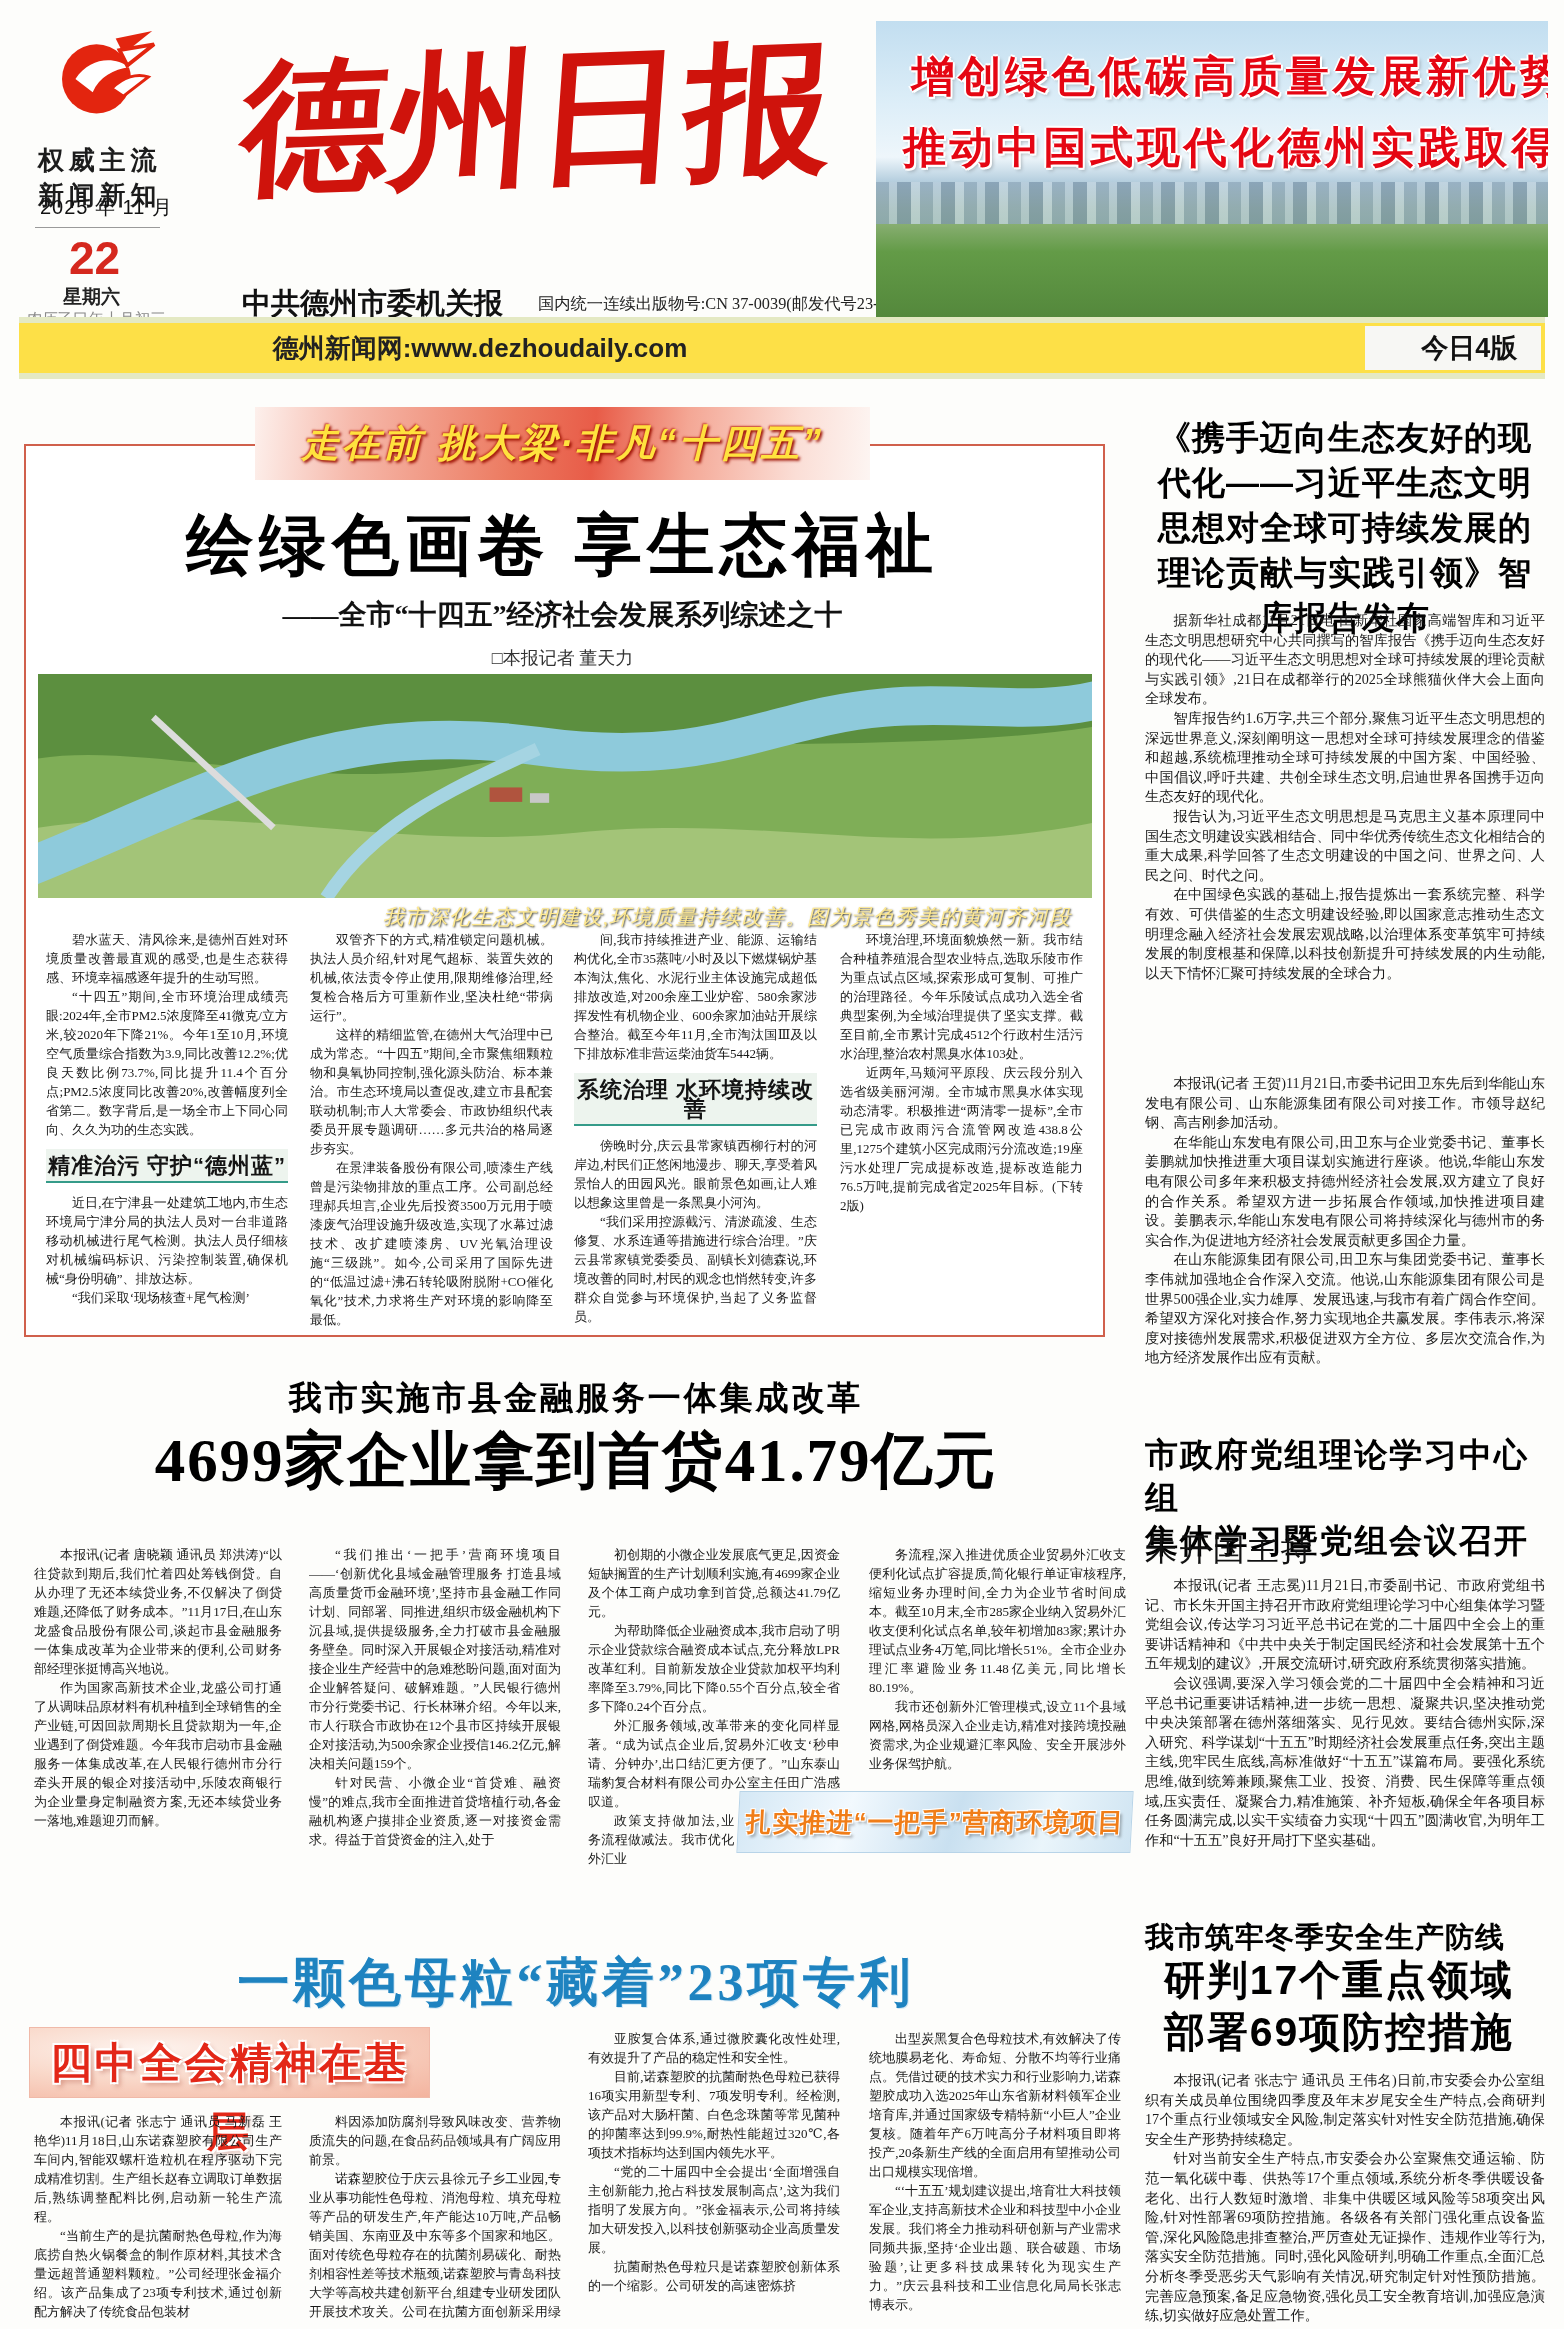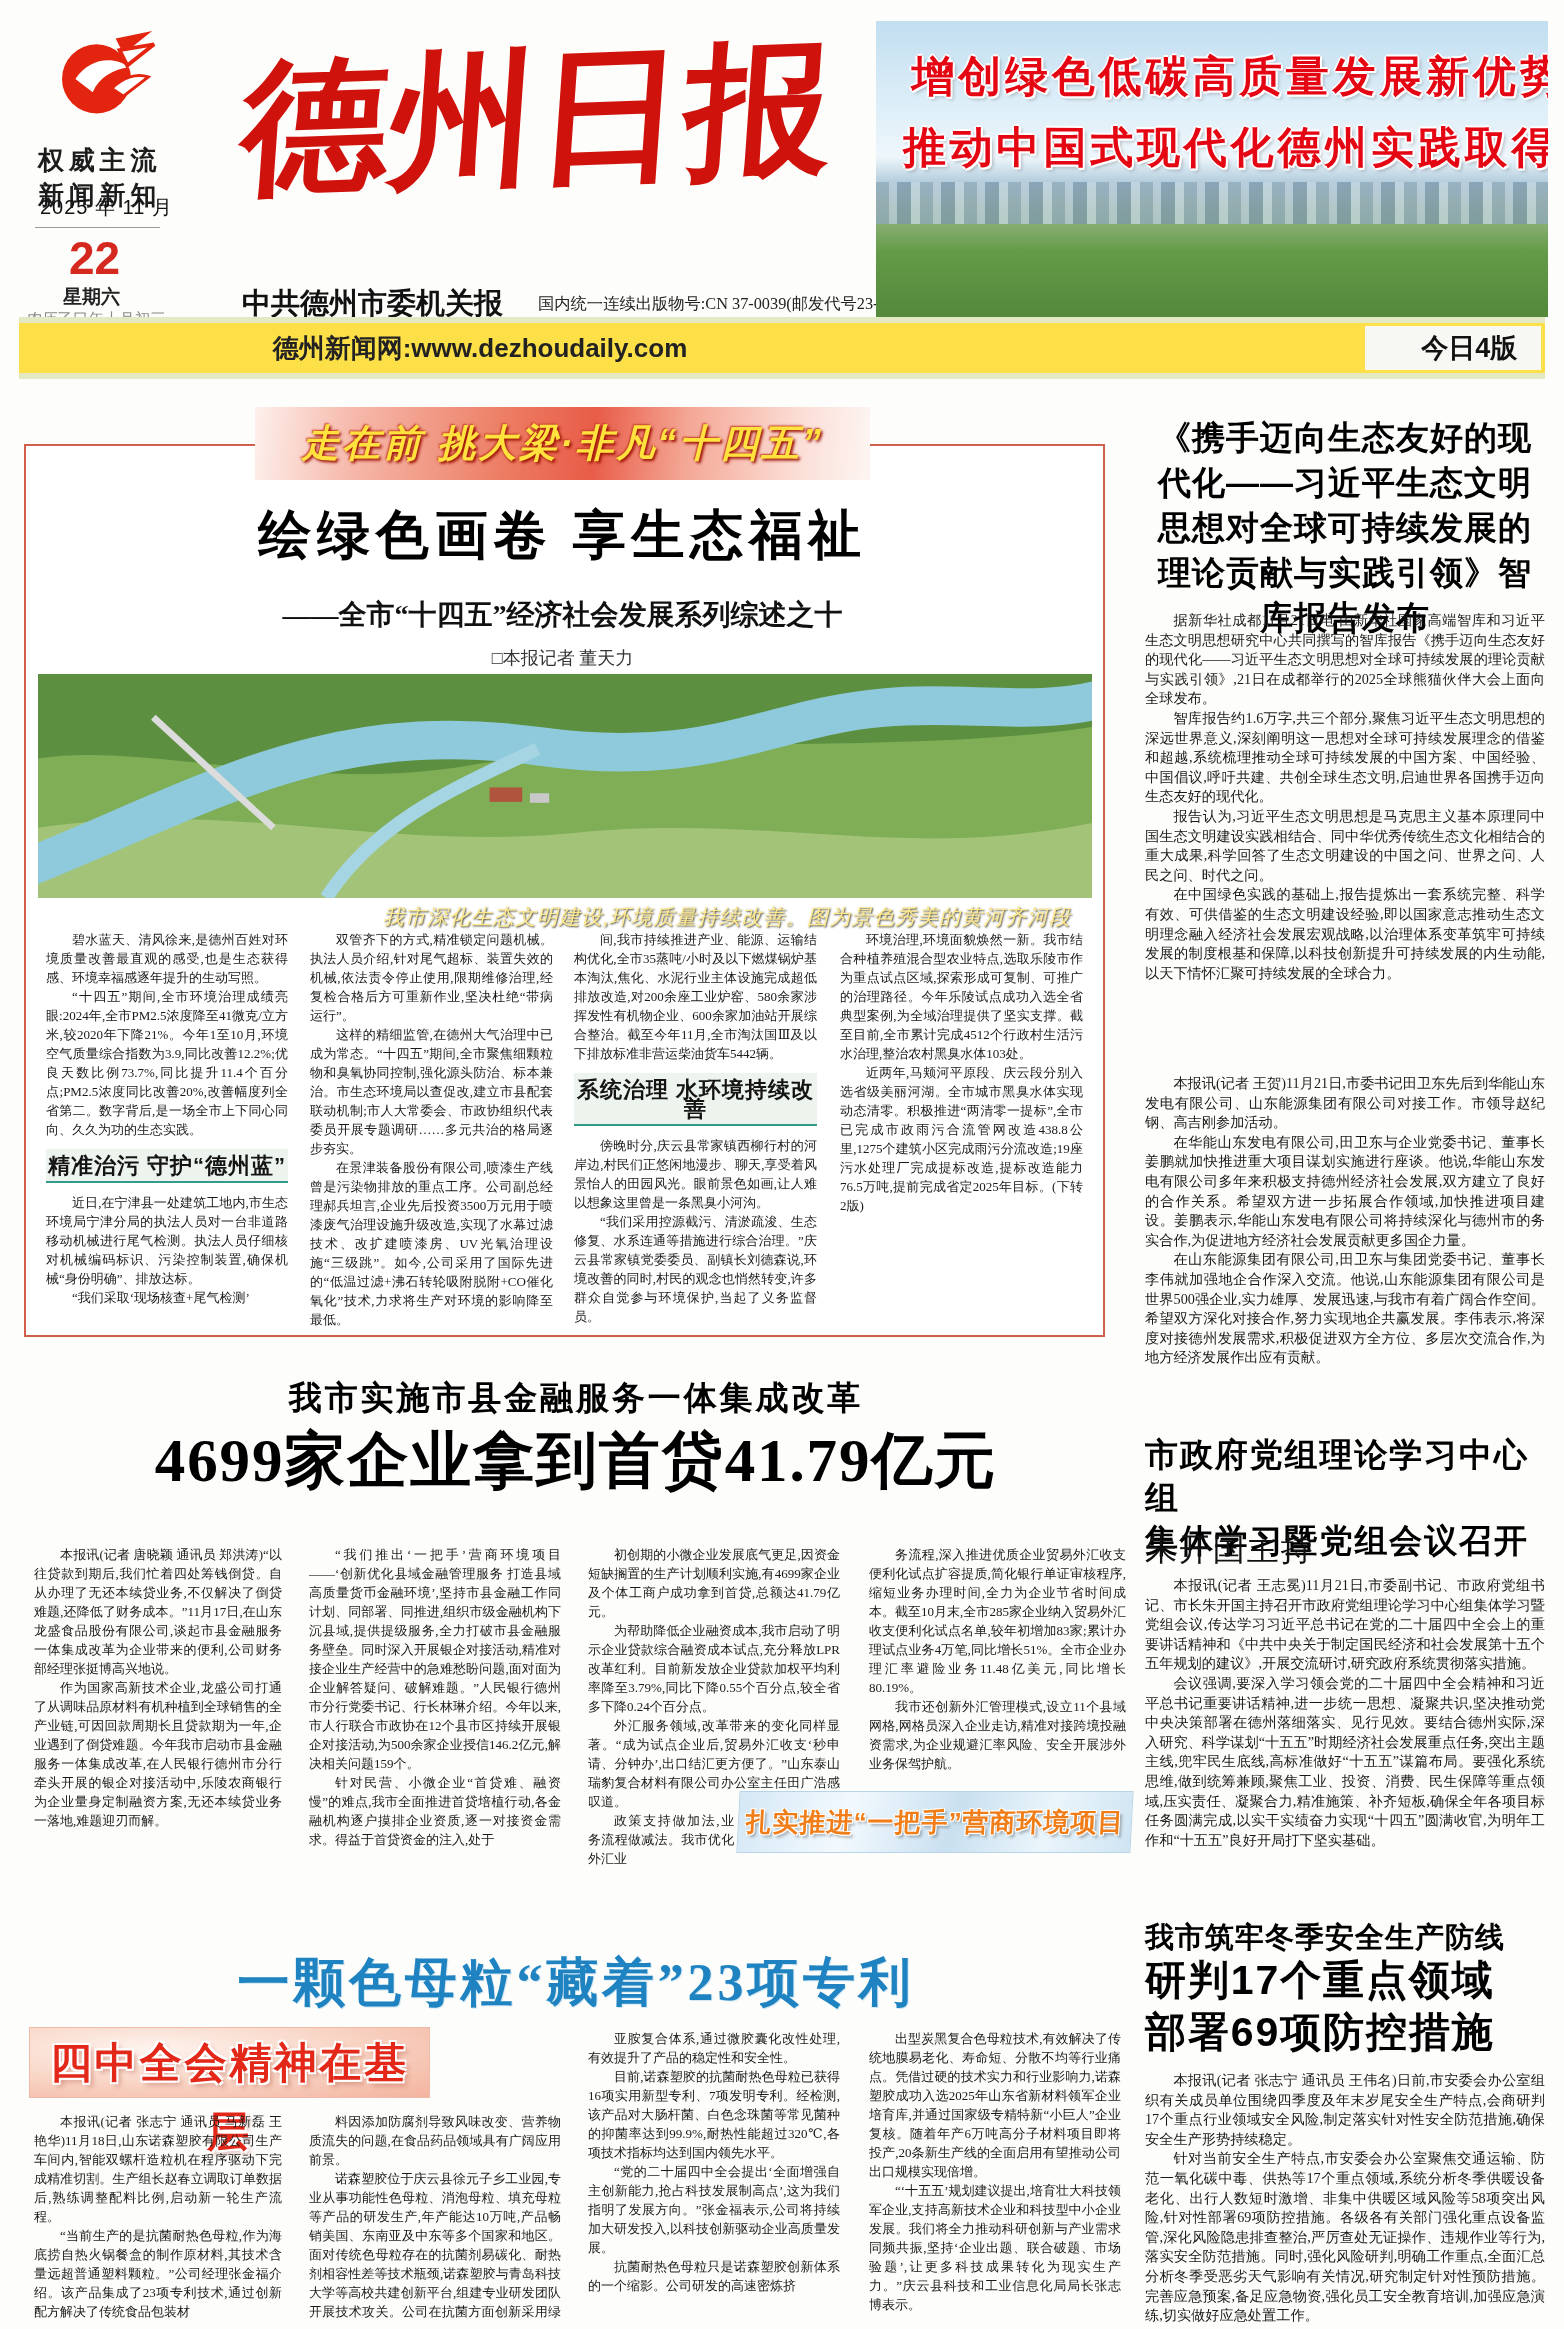--- a/index.html
+++ b/index.html
@@ -30,21 +30,21 @@
   .gray-bar{background:#fde047;}
   .website{font-size:26px;font-weight:700;color:#222;font-family:"Liberation Sans",sans-serif;}
   .edition-panel{background:#f7f7f4;text-align:center;font-size:27px;font-weight:900;color:#111;
       font-family:"Liberation Sans",sans-serif;padding-left:32px;}
   
   .lead-box{border:2.9px solid #d0604c;background:#fff;}
   .series-banner{background:linear-gradient(95deg,#fdf0ec 0%,#f6b9ab 16%,#ec7a60 42%,#e85c48 55%,#f4a795 70%,#fbded6 88%,#fdf5f2 100%);
       text-align:center;font-size:38px;font-weight:900;font-style:italic;color:#ffe23e;letter-spacing:2.9px;
       font-family:"Liberation Sans",sans-serif;line-height:73px;
       text-shadow:1.9px 1.9px 2.9px #9c1000,-1px -1px 1.9px #c8402a;}
-  .lead-headline{text-align:center;font-size:53px;font-weight:900;letter-spacing:5.8px;color:#000;
+  .lead-headline{text-align:center;font-size:67px;font-weight:900;letter-spacing:5.8px;color:#000;
       font-family:"Liberation Sans",sans-serif;white-space:nowrap;}
   .lead-dek{text-align:center;font-size:28px;font-weight:700;color:#111;}
   .lead-byline{text-align:center;font-size:18px;color:#333;}
   .photo-caption{position:absolute;right:21px;bottom:15.4px;font-size:21px;font-style:italic;color:#ffe98f;
       text-shadow:1px 1px 1.9px rgba(40,40,20,.9);letter-spacing:1px;}
   
   .col{position:absolute;text-align:justify;font-size:13px;line-height:19px;color:#191919;overflow:hidden;}
   .col p{margin:0;text-indent:2em;}
   .rcol-body{font-size:14.2px;line-height:19.6px;}
   .subhead{background:#edf4ee;border-bottom:2.9px solid #359b89;text-align:center;font-weight:900;
@@ -69,21 +69,21 @@
   
   .r-headline{font-size:33px;font-weight:900;line-height:45px;text-align:center;color:#000;
       font-family:"Liberation Sans",sans-serif;letter-spacing:1px;}
   .r-headline2{font-size:38px;font-weight:900;text-align:center;color:#000;letter-spacing:3.8px;
       font-family:"Liberation Sans",sans-serif;white-space:nowrap;}
   .r-headline3{font-size:33px;font-weight:900;line-height:43px;text-align:left;color:#000;
       font-family:"Liberation Sans",sans-serif;letter-spacing:1.9px;}
   .r-presider{font-size:32px;color:#111;letter-spacing:1.9px;}
   .r-kicker{font-size:29px;font-weight:700;color:#000;letter-spacing:1px;}
   .r-headline4{font-size:41px;font-weight:900;line-height:52px;color:#000;letter-spacing:1.9px;
-      font-family:"Liberation Sans",sans-serif;}
+      font-family:"Liberation Sans",sans-serif;margin-left:19px;}
 </style>
 </head>
 <body>
 
 <div id="page">
 
   <div class="abs" style="left:56px;top:29px;width:106px;height:94px;">
     <svg width="106" height="94" viewBox="0 0 110 98">
       <circle cx="42" cy="52" r="36" fill="#e3250f"></circle>
       <path d="M20,52 C35,30 60,28 76,40 C60,42 45,50 38,66 Z" fill="#ffffff"></path>

